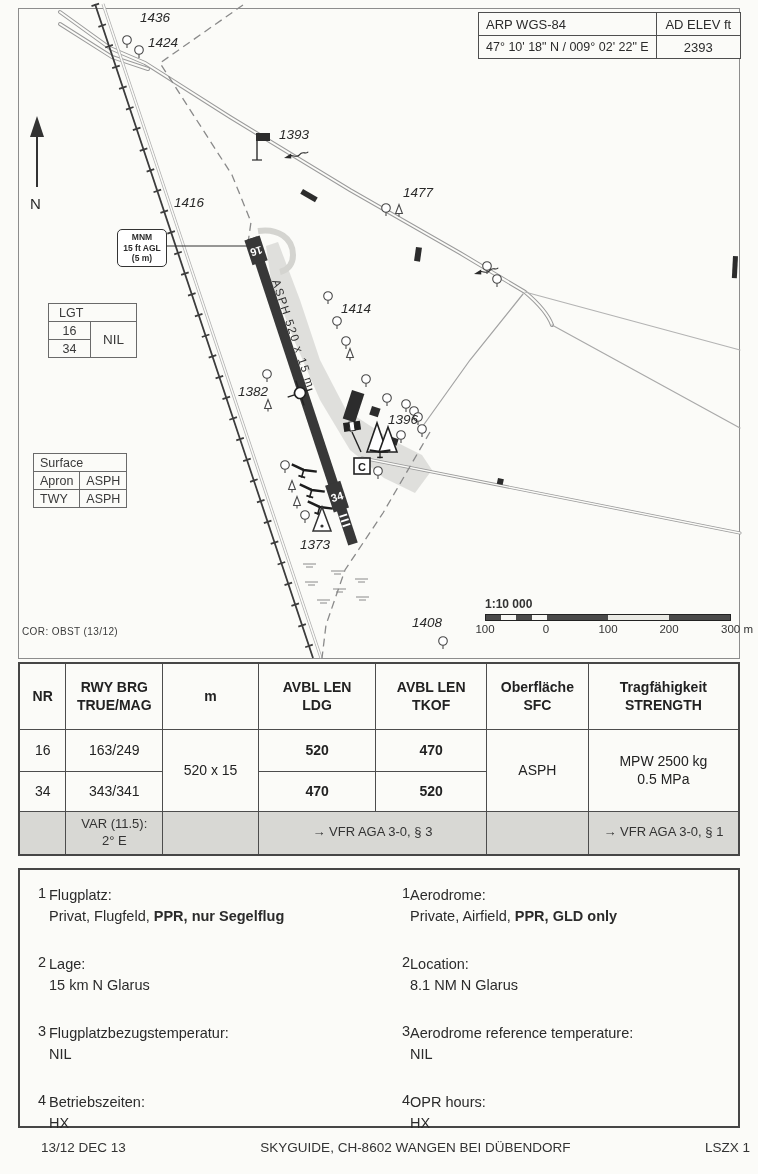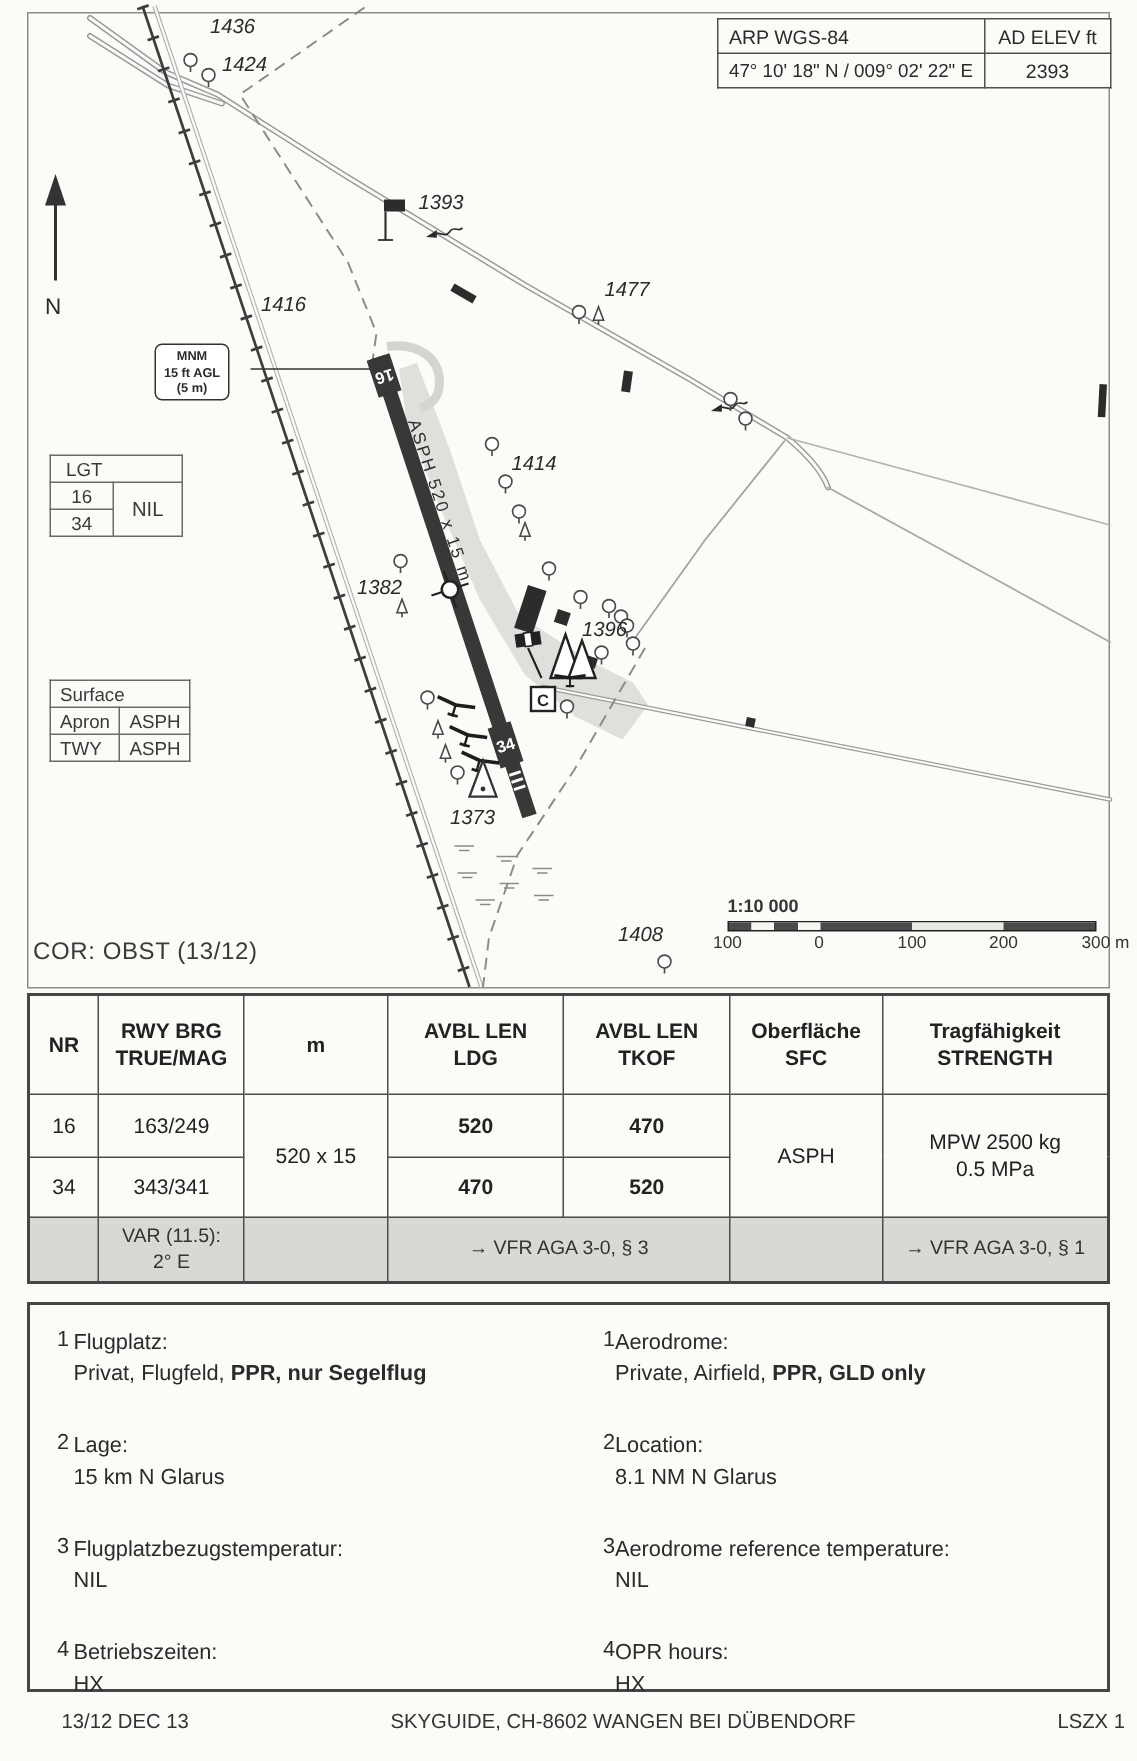--- a/index.html
+++ b/index.html
@@ -8,33 +8,33 @@
 
   
   .map { position:relative; width:758px; height:662px; }
   .map svg { position:absolute; left:0; top:0; }
 
   .arp-table { position:absolute; left:478px; top:12px; width:263px; border-collapse:collapse; background:#fbfbf8; font-size:13px; }
   .arp-table td { border:1px solid #4f4f4f; height:23px; padding:0 7px; white-space:nowrap; }
   .arp-table .it { text-align:center; }
   .arp-table .c { text-align:center; font-size:12.5px; }
 
-  .mnm-box { position:absolute; left:103px; top:229px; width:50px; border:1.3px solid #333; border-radius:5px;
+  .mnm-box { position:absolute; left:117px; top:229px; width:50px; border:1.3px solid #333; border-radius:5px;
              background:#fff; text-align:center; font-weight:bold; font-size:8.5px; line-height:1.25; padding:2px 1px; }
 
   .mini-table { position:absolute; border-collapse:collapse; font-size:12.5px; background:#fbfbf8; color:#3a3a3a; }
   .mini-table td { border:1px solid #6a6a6a; height:18px; padding:0 6px; }
-  .lgt { left:33px; top:303px; }
+  .lgt { left:48px; top:303px; }
   .lgt .hd { padding-left:10px; }
   .lgt .n { width:42px; text-align:center; }
   .lgt .nil { text-align:center; width:46px; font-size:13.5px; }
   .sfc { left:33px; top:453px; }
   .sfc td { min-width:46px; }
 
-  .cor-note { position:absolute; left:22px; top:626px; font-size:16px; letter-spacing:.4px; color:#3a3a3a; }
+  .cor-note { position:absolute; left:22px; top:626px; font-size:10px; letter-spacing:.4px; color:#3a3a3a; }
 
   .scalebar { position:absolute; left:485px; top:597px; width:246px; font-size:11.5px; color:#333; }
   .scalebar .ratio { font-weight:bold; font-size:12px; margin-bottom:3px; }
   .bar { display:flex; height:7px; border:1px solid #222; }
   .bar i { display:block; height:100%; }
   .sb-d { background:#4a4a4a; } .sb-w { background:#f6f6f3; } .sb-m { background:#e9e9e4; }
   .ticks { position:relative; height:14px; margin-top:2px; }
   .ticks span { position:absolute; transform:translateX(-50%); white-space:nowrap; }
 
   

